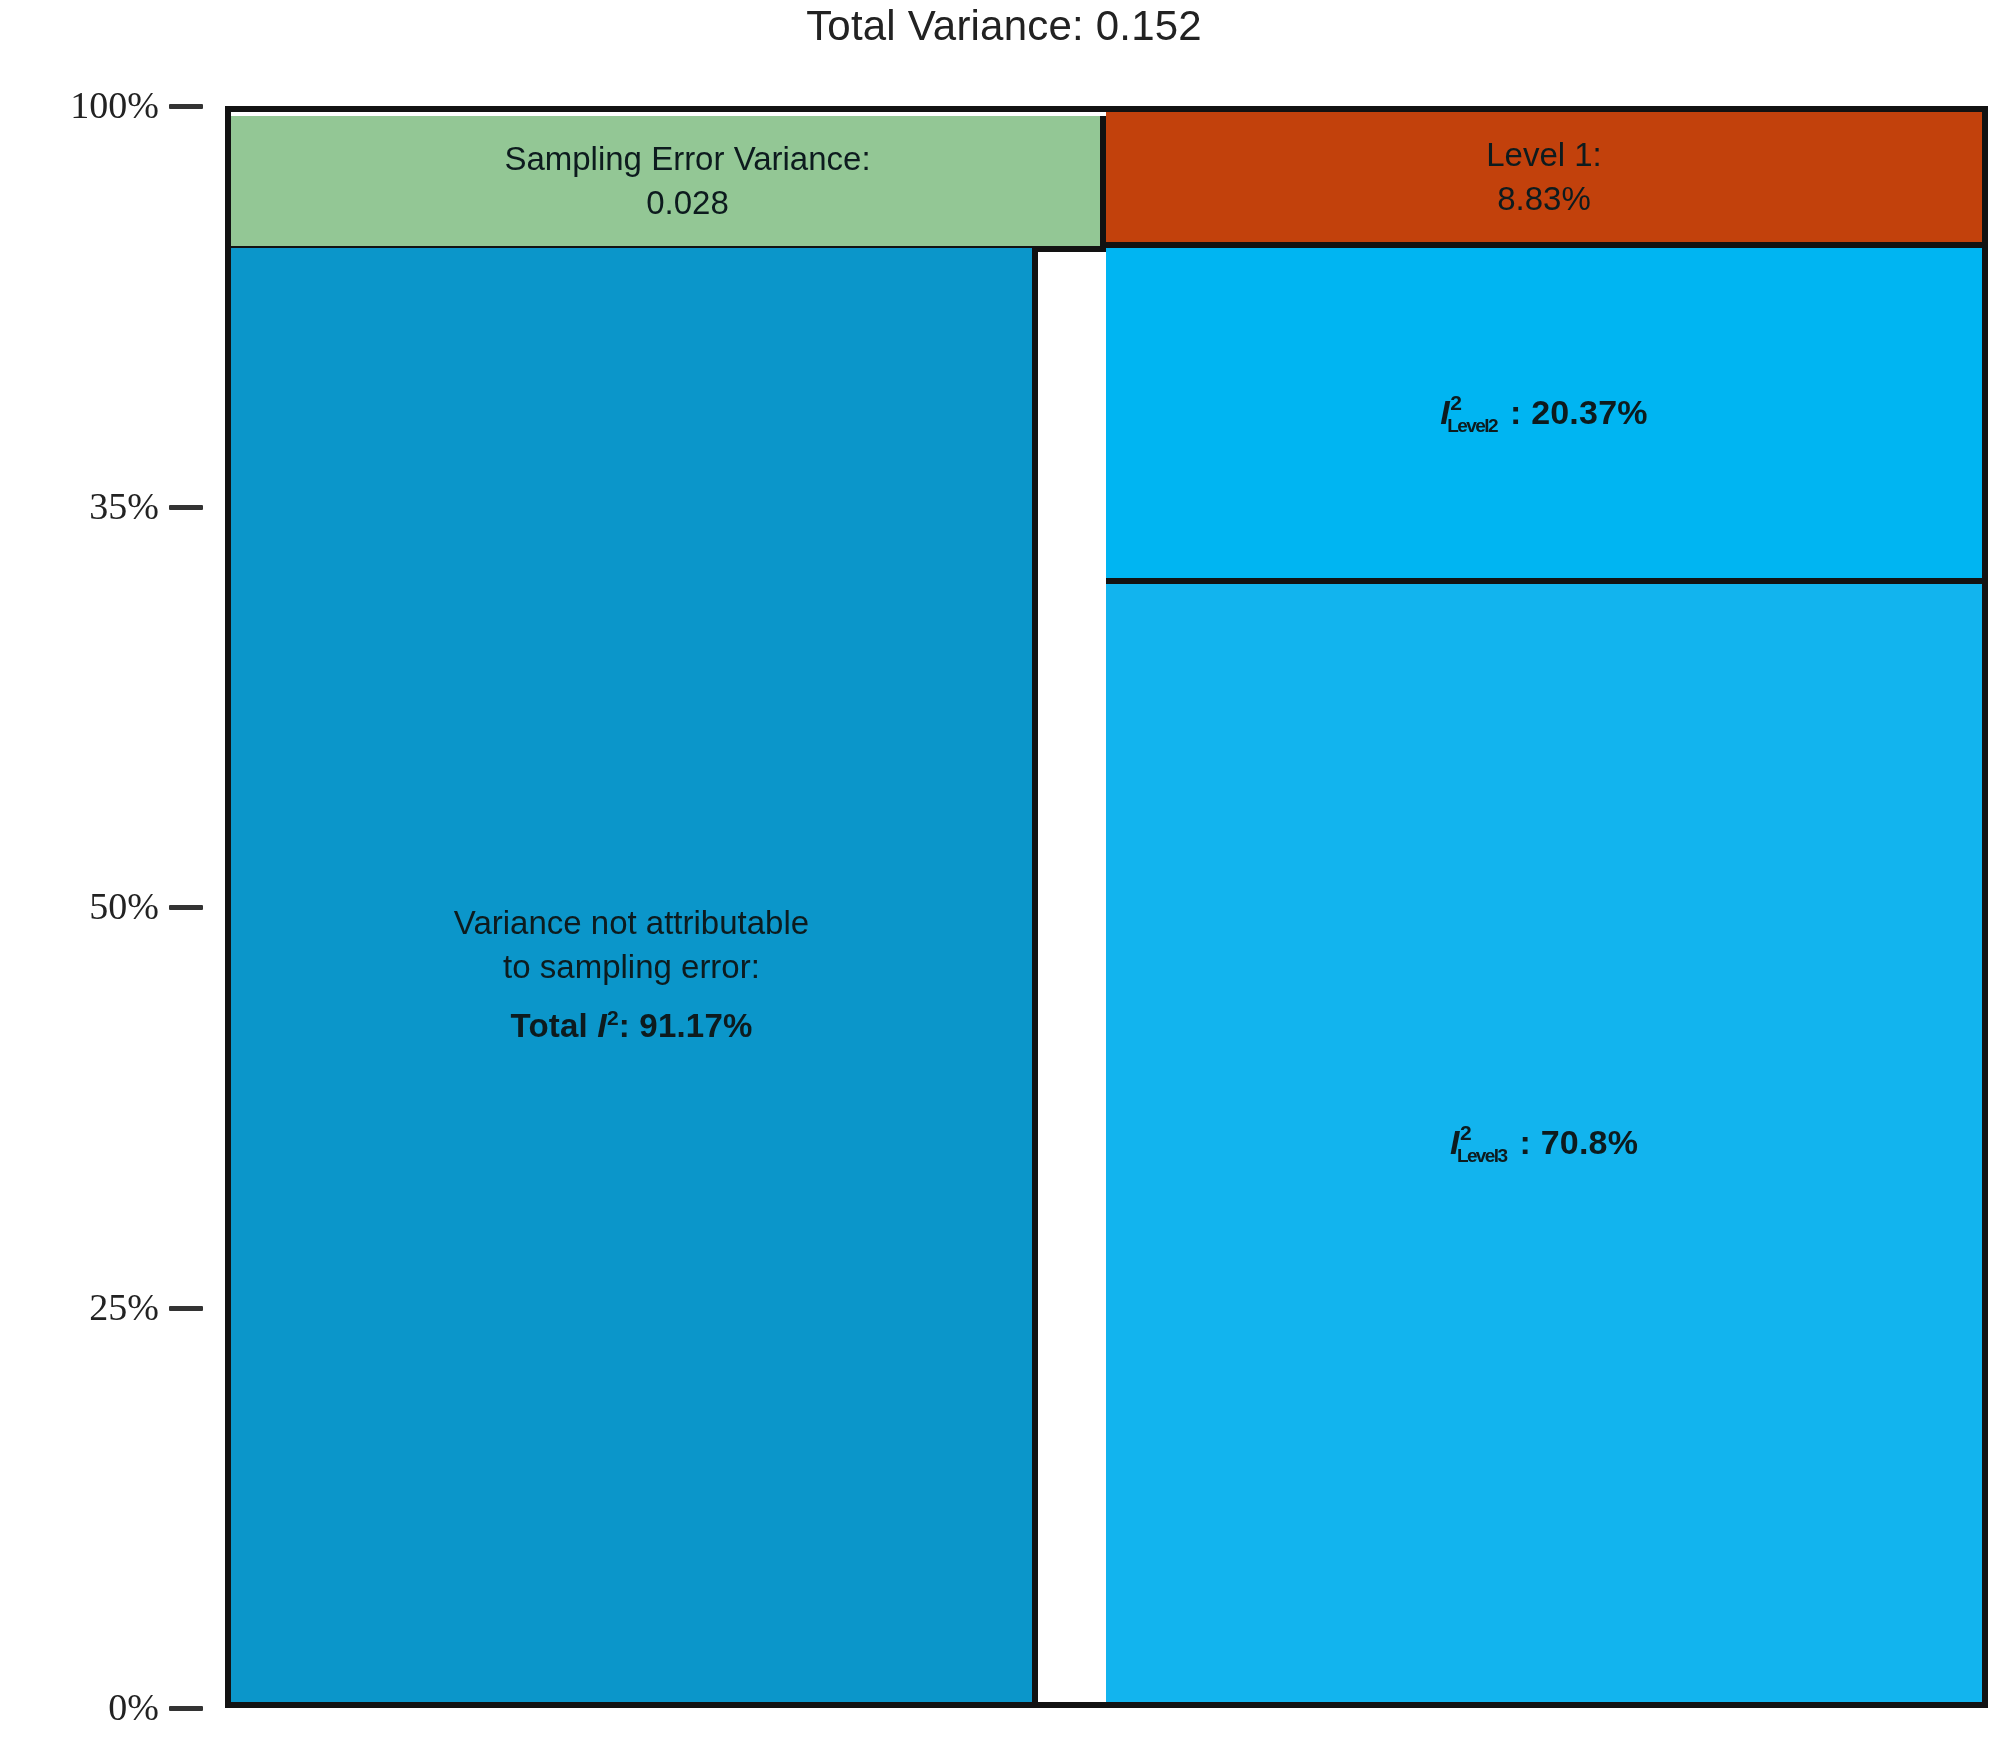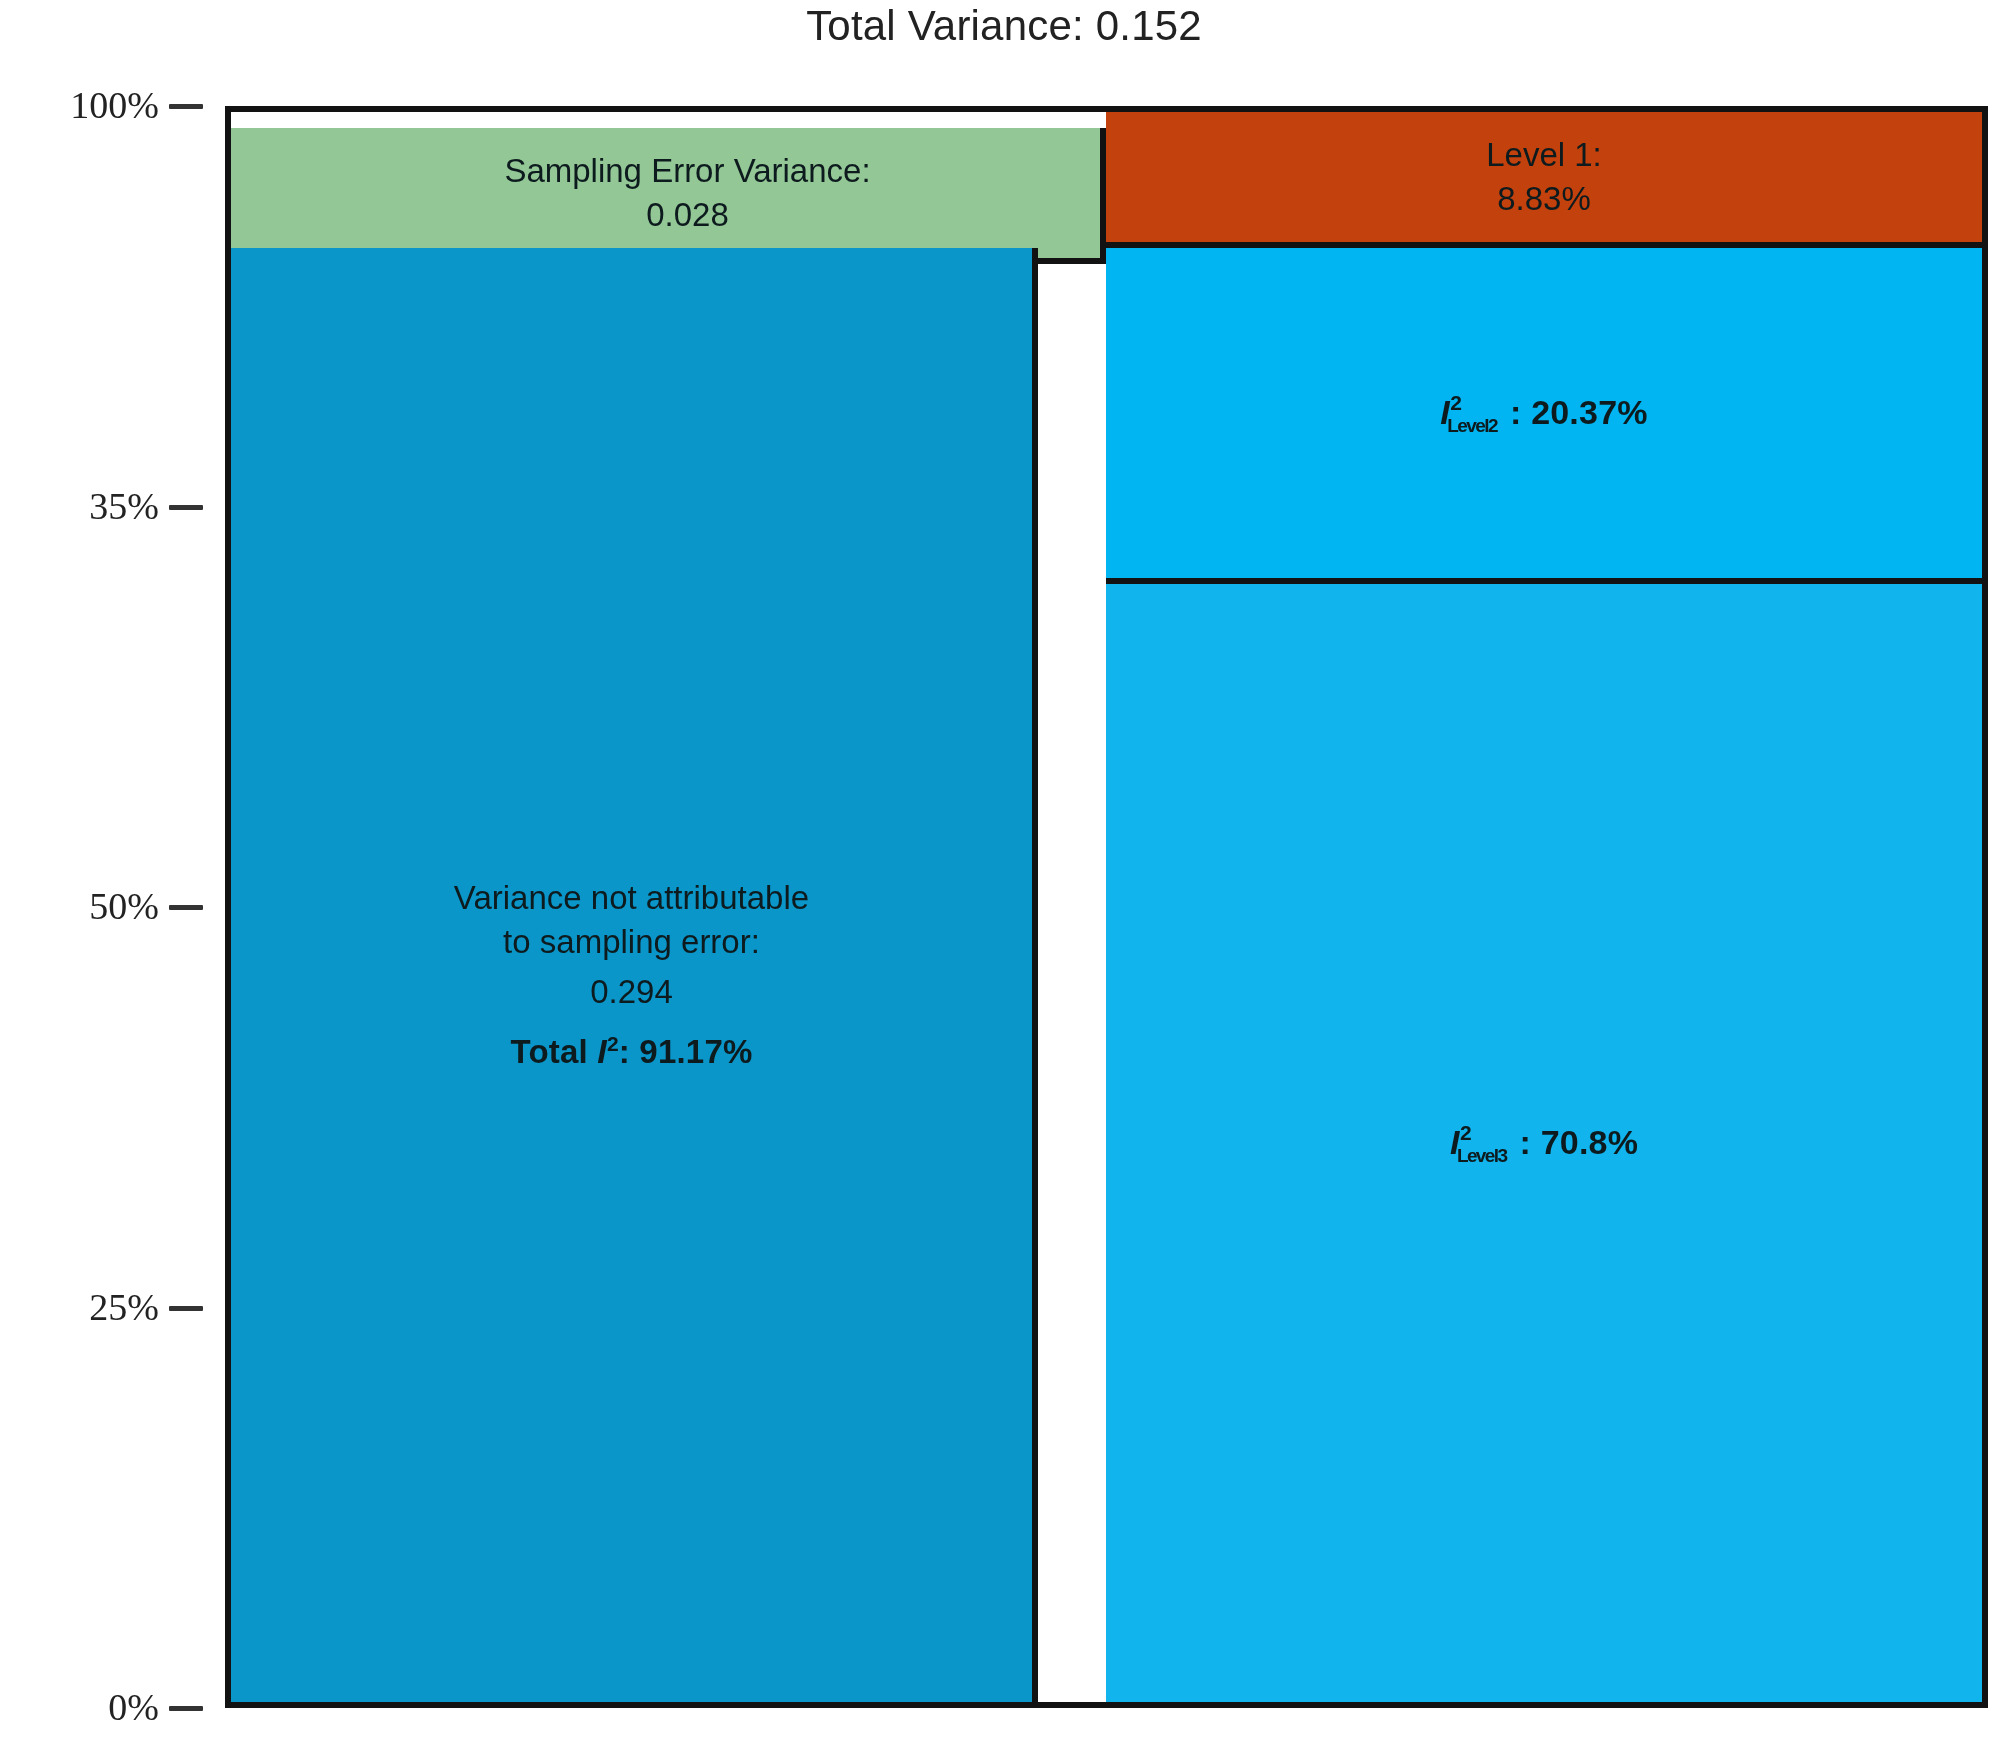--- a/index.html
+++ b/index.html
@@ -85,21 +85,21 @@
   .cell-text {
     font-size: 33px;
     line-height: 1.34;
     color: #0d1b1e;
     padding: 0 14px;
   }
 
   
   #cell-sampling-error {
     left: 0;
-    top: 16px;
+    top: 4px;
     width: 875px;
     height: 136px;
     background: #93c795;
     border-bottom: 6px solid #121212;
     border-right: 6px solid #121212;
     padding-left: 44px;
   }
   #cell-unattributable {
     left: 0;
     top: 136px;
@@ -216,21 +216,20 @@
     <div class="cell-text">
       <span class="line">Sampling Error Variance:</span>
       <span class="line">0.028</span>
     </div>
   </div>
 
   <div class="cell" id="cell-unattributable">
     <div class="cell-text">
       <span class="line">Variance not attributable</span>
       <span class="line">to sampling error:</span>
-      <span class="line" style="display:block;margin-top:6px;">0.294</span>
       <span class="line bold" style="margin-top:14px;">
         <span>Total </span><span class="isq-inline"><span>I</span><sup>2</sup></span><span>: 91.17%</span>
       </span>
     </div>
   </div>
 
   <div class="cell" id="cell-level1">
     <div class="cell-text">
       <span class="line">Level 1:</span>
       <span class="line">8.83%</span>

